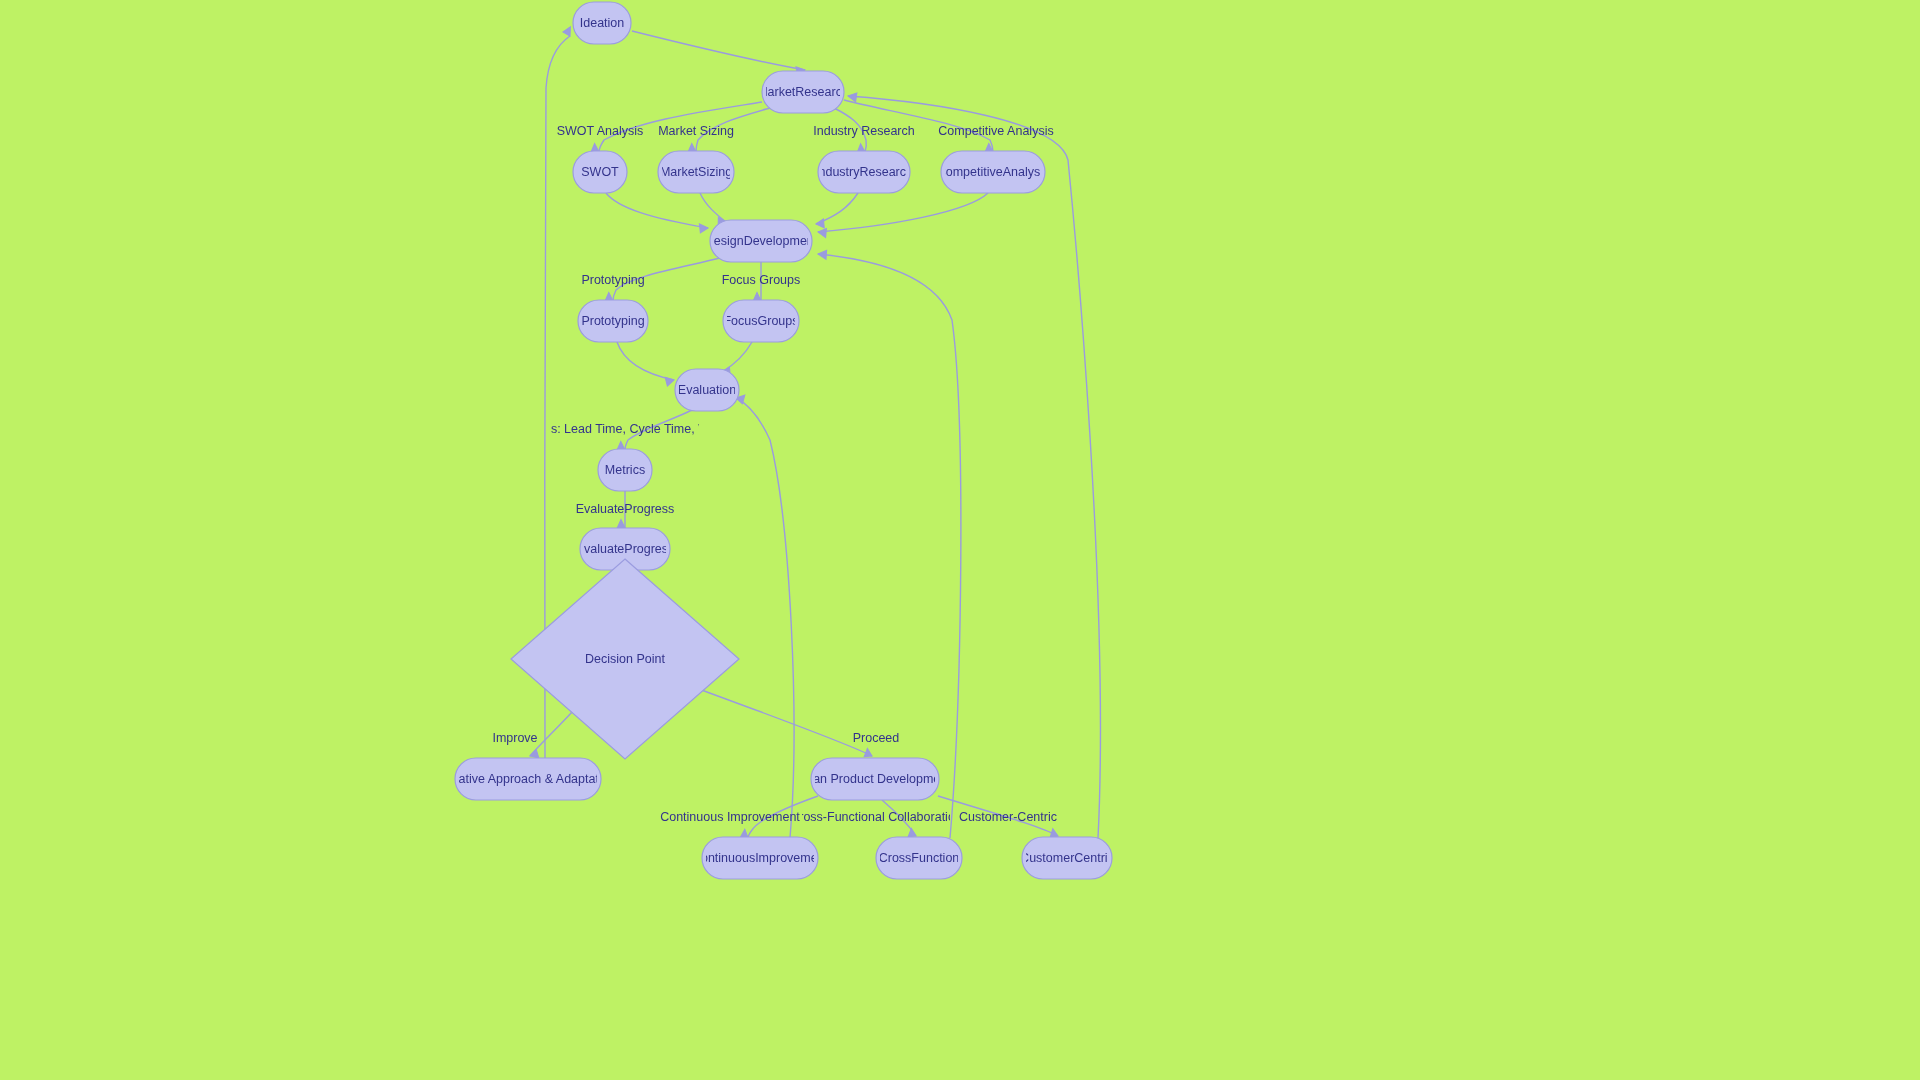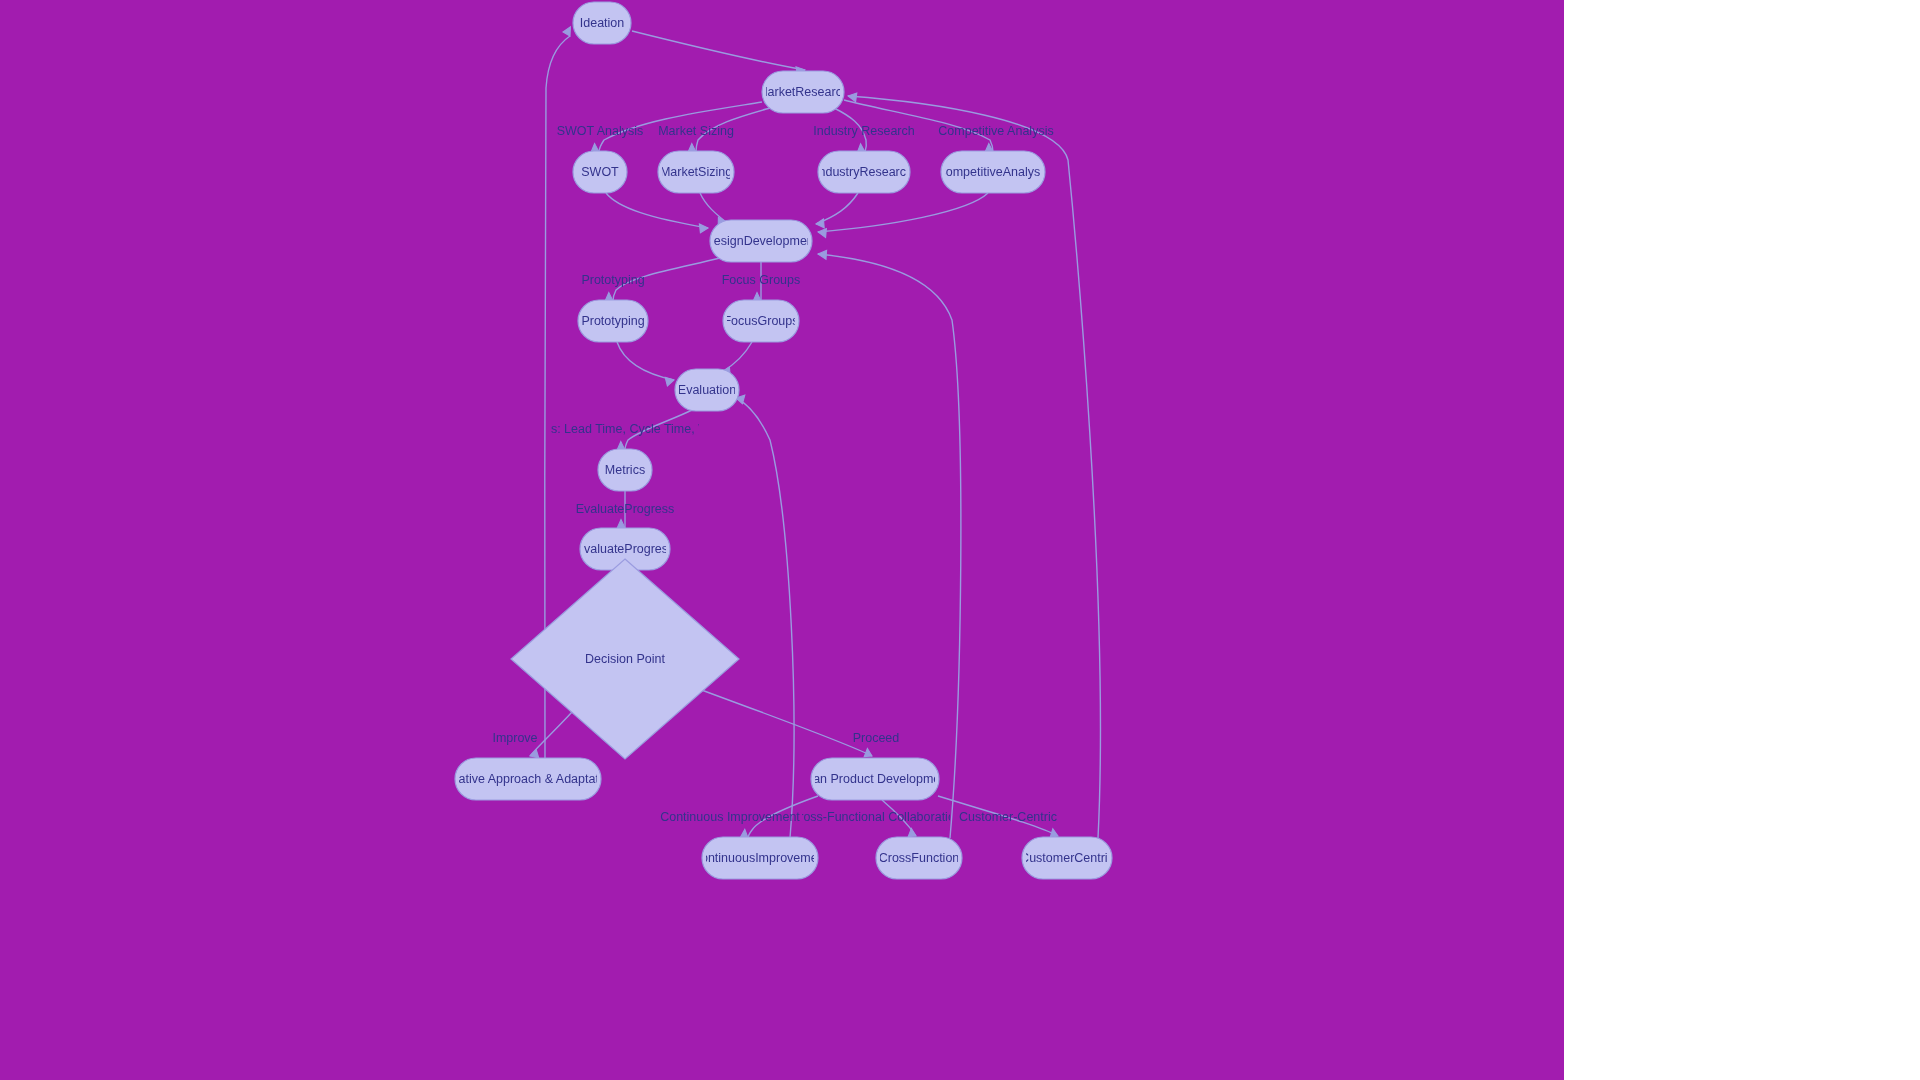--- a/index.html
+++ b/index.html
@@ -6,23 +6,23 @@
     margin: 0;
     padding: 0;
     background: #ffffff;
     width: 1920px;
     height: 1080px;
     overflow: hidden;
     font-family: "Liberation Sans", sans-serif;
   }
   #canvas {
     position: relative;
-    width: 1564px;
+    width: 1920px;
     height: 1080px;
-    background: #a21caf;
+    background: #bef264;
   }
   svg.flow {
     position: absolute;
     top: 0;
     left: 0;
     width: 1920px;
     height: 1080px;
   }
   .node-shape {
     fill: #c3c4f2;

